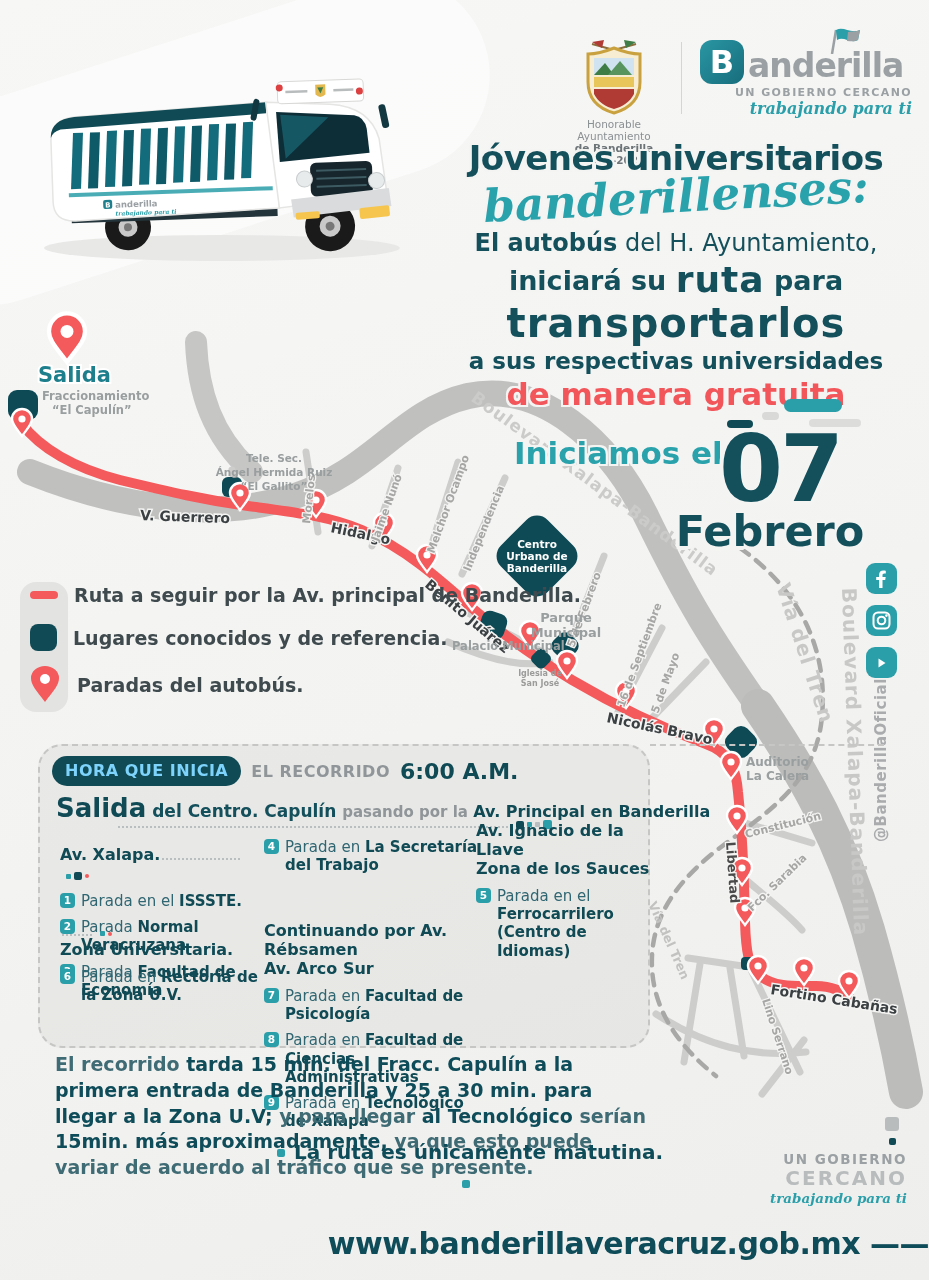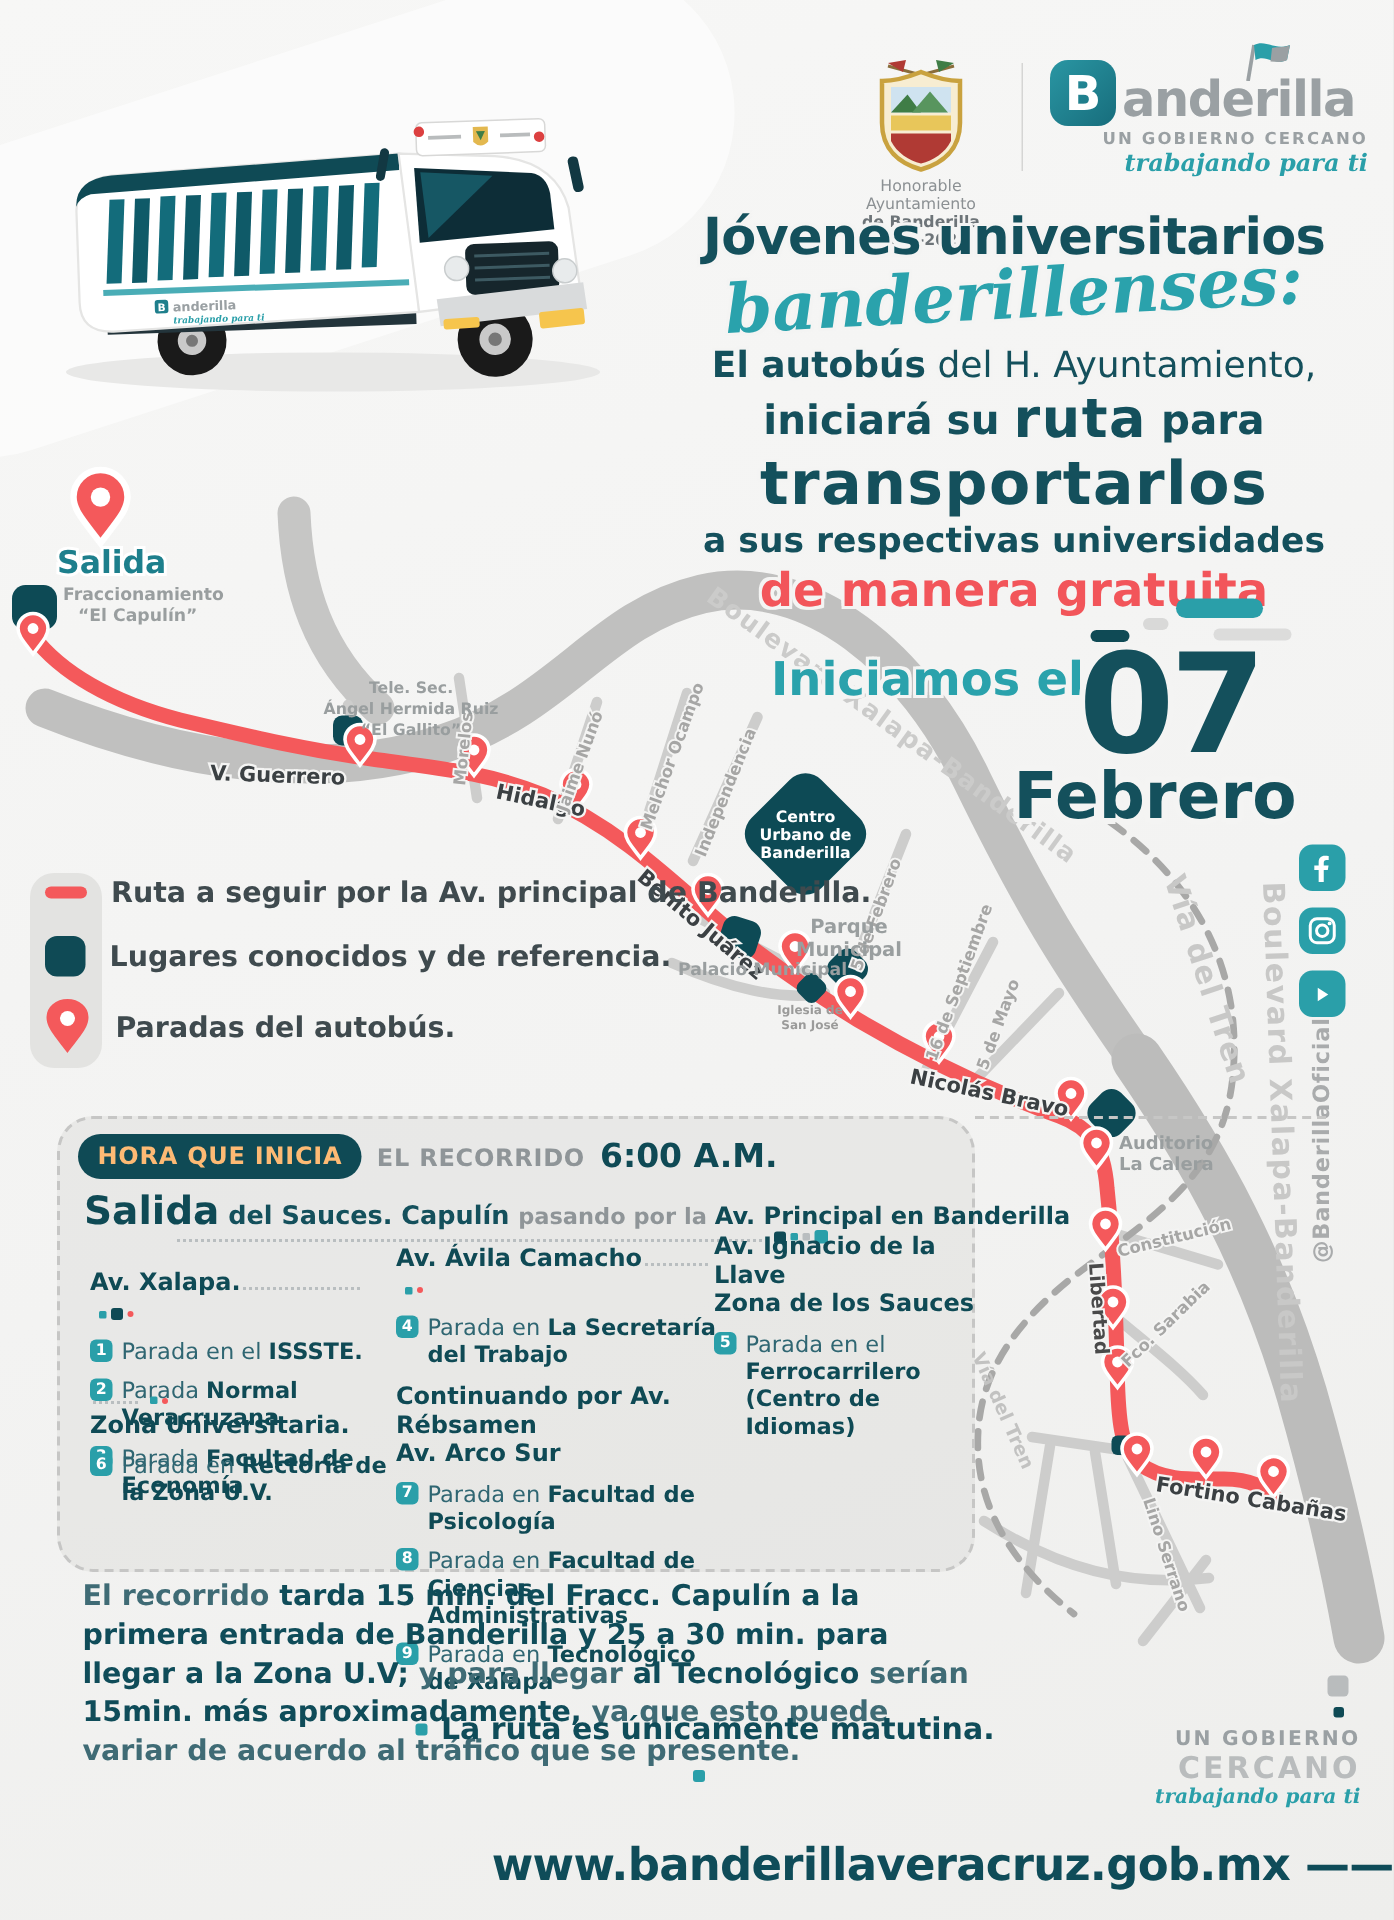--- a/index.html
+++ b/index.html
@@ -79,21 +79,21 @@
   .soc-ic{width:31px;height:31px;border-radius:9px;background:#2a9fa9;margin:0 auto 11px auto;
     display:flex;align-items:center;justify-content:center;}
   .handle{margin-top:14px;writing-mode:vertical-rl;transform:rotate(180deg);
     font-size:15px;font-weight:700;color:#a9abac;letter-spacing:.5px;height:150px;margin-left:8px;}
 
   
   .sched{position:absolute;left:38px;top:744px;width:608px;height:300px;border:2px dashed #c6c6c5;
     border-radius:24px;background:rgba(208,208,206,.30);z-index:3;}
   .dash-ext{position:absolute;left:650px;top:744px;width:234px;border-top:2px dashed #c6c6c5;z-index:3;}
   .s-head{position:absolute;left:12px;top:10px;display:flex;align-items:center;gap:10px;}
-  .s-pill{background:#0f4a55;color:#fdba74;border-radius:15px;padding:5px 13px 6px 13px;
+  .s-pill{background:#0f4a55;color:#7dd3fc;border-radius:15px;padding:5px 13px 6px 13px;
     font-size:16px;font-weight:800;letter-spacing:.5px;white-space:nowrap;}
   .s-rec{font-size:16px;font-weight:700;color:#8f9598;letter-spacing:.5px;}
   .s-time{font-size:22px;font-weight:800;color:#0f4a55;}
   .s-sub{position:absolute;left:16px;top:47px;white-space:nowrap;}
   .s-sub .a{font-size:26px;font-weight:800;color:#0f4a55;}
   .s-sub .b{font-size:17px;font-weight:800;color:#14505c;}
   .s-sub .c{font-size:15px;font-weight:600;color:#8f9598;}
   .s-sub .d{font-size:16px;font-weight:800;color:#0f4a55;}
   .s-dots{position:absolute;left:78px;top:80px;width:390px;border-bottom:2px dotted #b9bec0;}
   .clu{display:inline-flex;align-items:center;gap:3px;margin-left:6px;}
@@ -404,21 +404,21 @@
   </div>
 
   <div class="dash-ext"></div>
   <div class="sched">
     <div class="s-head">
       <span class="s-pill">HORA  QUE INICIA</span>
       <span class="s-rec">EL RECORRIDO</span>
       <span class="s-time">6:00 A.M.</span>
     </div>
     <div class="s-sub">
-      <span class="a">Salida</span><span class="b"> del Sauces. Capulín </span><span class="c"> pasando por la </span><span class="d"> Av. Principal en Banderilla</span>
+      <span class="a">Salida</span><span class="b"> del Centro. Capulín </span><span class="c"> pasando por la </span><span class="d"> Av. Principal en Banderilla</span>
     </div>
     <div class="s-dots"></div>
     <span class="clu s-endclu">
         <i class="cq-d"></i>
         <i class="cq-t"></i>
         <i class="cq-g"></i>
         <i class="cq-T"></i>
       </span>
 
     <div class="grp g0">
@@ -435,24 +435,20 @@
           <span class="badge">2</span>
           <span class="stoptext"><span>Parada </span><b>Normal Veracruzana</b></span>
         </div>
       <div class="stop">
           <span class="badge">3</span>
           <span class="stoptext"><span>Parada </span><b>Facultad de Economía</b></span>
         </div>
     </div>
 
     <div class="grp g1">
-      <div class="gtitle"><span>Av. Ávila Camacho</span><span class="leadline" style="width:42px"></span><span class="clu">
-            <i class="cq-t"></i>
-            <i class="cq-r"></i>
-          </span></div>
       <div class="stop">
           <span class="badge">4</span>
           <span class="stoptext"><span>Parada en </span><b>La Secretaría del Trabajo</b></span>
         </div>
     </div>
 
     <div class="grp g2">
       <div class="gtitle"><span>Av. Ignacio de la Llave</span></div>
       <div class="gtitle"><span>Zona de los Sauces</span></div>
       <div class="stop">

